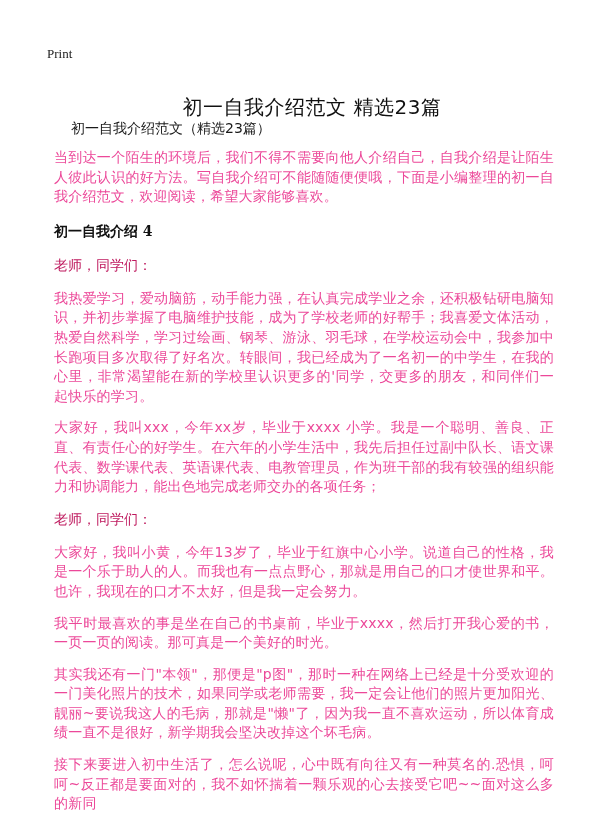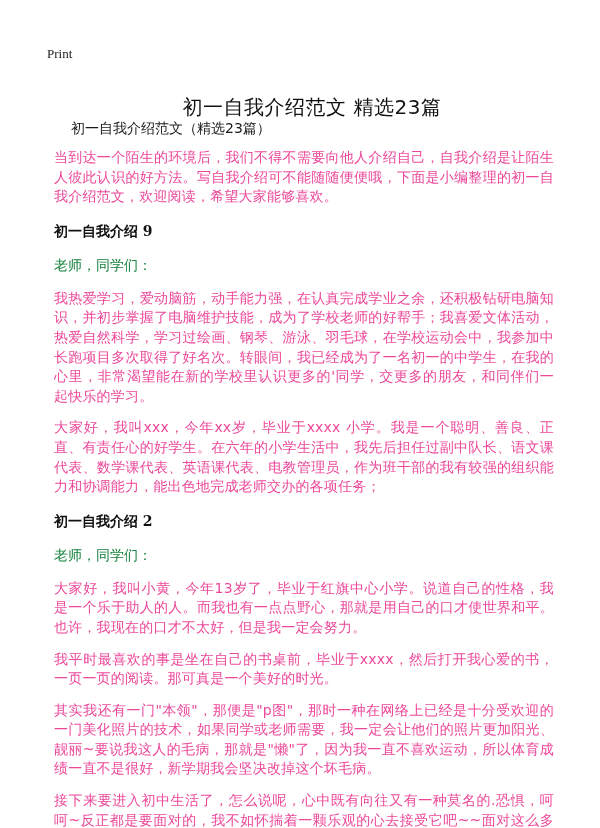--- a/index.html
+++ b/index.html
@@ -68,47 +68,46 @@
       font-size: 14px;
       font-weight: bold;
       line-height: 20px;
       margin: 14px 0 14px 0;
       color: #111;
     }
     .greeting {
       font-size: 14px;
       line-height: 20px;
       margin: 8px 0 14px 0;
-      color: #15803d;
+      color: #be185d;
     }
   </style>
 </head>
 <body>
 
 <div class="page">
 
   <div class="print-link">Print</div>
 
   <h1 class="doc-title">初一自我介绍范文 精选23篇</h1>
 
   <div class="content">
 
     <p class="subtitle">初一自我介绍范文（精选23篇）</p>
 
     <p class="para">当到达一个陌生的环境后，我们不得不需要向他人介绍自己，自我介绍是让陌生人彼此认识的好方法。写自我介绍可不能随随便便哦，下面是小编整理的初一自我介绍范文，欢迎阅读，希望大家能够喜欢。</p>
 
     <div>
-      <div class="section-heading">初一自我介绍 9</div>
+      <div class="section-heading">初一自我介绍 4</div>
       <p class="greeting">老师，同学们：</p>
       <p class="para">我热爱学习，爱动脑筋，动手能力强，在认真完成学业之余，还积极钻研电脑知识，并初步掌握了电脑维护技能，成为了学校老师的好帮手；我喜爱文体活动，热爱自然科学，学习过绘画、钢琴、游泳、羽毛球，在学校运动会中，我参加中长跑项目多次取得了好名次。转眼间，我已经成为了一名初一的中学生，在我的心里，非常渴望能在新的学校里认识更多的'同学，交更多的朋友，和同伴们一起快乐的学习。</p>
       <p class="para">大家好，我叫xxx，今年xx岁，毕业于xxxx 小学。我是一个聪明、善良、正直、有责任心的好学生。在六年的小学生活中，我先后担任过副中队长、语文课代表、数学课代表、英语课代表、电教管理员，作为班干部的我有较强的组织能力和协调能力，能出色地完成老师交办的各项任务；</p>
     </div>
 
     <div>
-      <div class="section-heading">初一自我介绍 2</div>
       <p class="greeting">老师，同学们：</p>
       <p class="para">大家好，我叫小黄，今年13岁了，毕业于红旗中心小学。说道自己的性格，我是一个乐于助人的人。而我也有一点点野心，那就是用自己的口才使世界和平。也许，我现在的口才不太好，但是我一定会努力。</p>
       <p class="para">我平时最喜欢的事是坐在自己的书桌前，毕业于xxxx，然后打开我心爱的书，一页一页的阅读。那可真是一个美好的时光。</p>
       <p class="para">其实我还有一门"本领"，那便是"p图"，那时一种在网络上已经是十分受欢迎的一门美化照片的技术，如果同学或老师需要，我一定会让他们的照片更加阳光、靓丽~要说我这人的毛病，那就是"懒"了，因为我一直不喜欢运动，所以体育成绩一直不是很好，新学期我会坚决改掉这个坏毛病。</p>
       <p class="para">接下来要进入初中生活了，怎么说呢，心中既有向往又有一种莫名的.恐惧，呵呵~反正都是要面对的，我不如怀揣着一颗乐观的心去接受它吧~~面对这么多的新同</p>
     </div>
 
   </div>
 </div>
 

